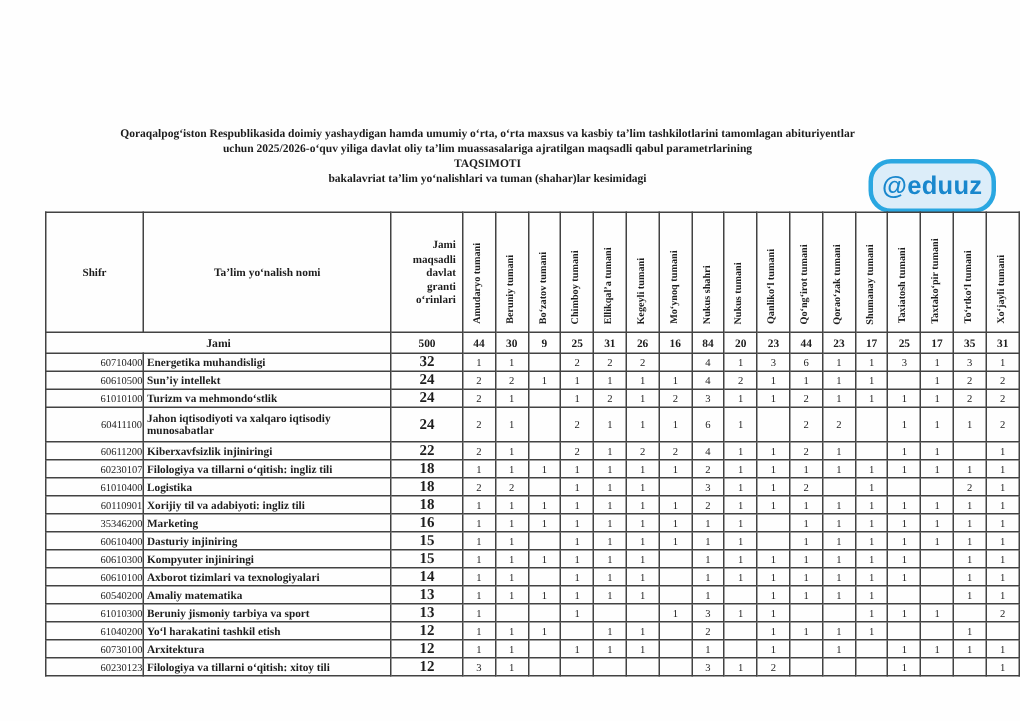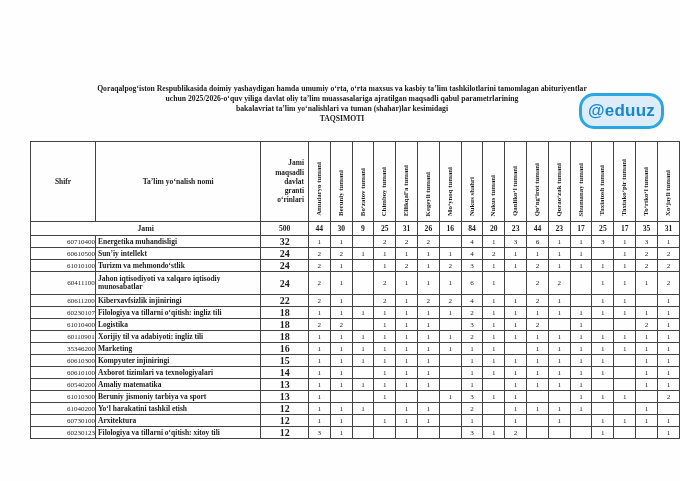--- a/index.html
+++ b/index.html
@@ -1,26 +1,26 @@
 <!DOCTYPE html>
 <html><head>
 <meta charset="utf-8">
 <style>
   html, body { margin:0; padding:0; background:#ffffff; }
   .page {
     position:relative; width:680px; height:481px; background:#fefefe;
     overflow:hidden; font-family:"Liberation Serif", serif; color:#171717;
   }
   .title-block {
-    position:absolute; top:84px; left:38px; width:608px;
+    position:absolute; top:84px; left:21px; width:608px;
     text-align:center; font-weight:bold; font-size:7.7px; line-height:10px;
     color:#1c1c1c;
   }
   .badge {
-    position:absolute; top:93px; left:579px; width:85px; height:36px;
+    position:absolute; top:106px; left:579px; width:85px; height:36px;
     box-sizing:border-box; border:3px solid #2aa7e1; border-radius:15px;
     background:#dcedf9; display:flex; align-items:center; justify-content:center;
     font-family:"Liberation Sans", sans-serif; font-weight:bold; font-size:17px;
     color:#1987cd; letter-spacing:0.2px;
   }
   table.dist-table {
     position:absolute; top:141px; left:30px;
     border-collapse:collapse; table-layout:fixed; font-size:7px; color:#1d1d1d;
   }
   .dist-table th, .dist-table td {
@@ -46,22 +46,22 @@
   td.cell-total { font-weight:bold; font-size:10px; }
   td.cell-val { font-size:7.1px; }
 </style>
 </head>
 <body>
 
 <div class="page">
   <div class="title-block">
     <div class="title-line">Qoraqalpog‘iston Respublikasida doimiy yashaydigan hamda umumiy o‘rta, o‘rta maxsus va kasbiy ta’lim tashkilotlarini tamomlagan abituriyentlar</div>
     <div class="title-line">uchun 2025/2026-o‘quv yiliga davlat oliy ta’lim muassasalariga ajratilgan maqsadli qabul parametrlarining</div>
+    <div class="title-line">TAQSIMOTI</div>
     <div class="title-line">bakalavriat ta’lim yo‘nalishlari va tuman (shahar)lar kesimidagi</div>
-    <div class="title-line">TAQSIMOTI</div>
   </div>
 
   <div class="badge" style="border-color: rgb(42, 167, 225); background: rgb(220, 237, 249); color: rgb(25, 135, 205);">
     <span>@eduuz</span>
   </div>
 
   <table class="dist-table">
       <colgroup>
         <col style="width: 33px;">
         <col style="width: 170px;">
@@ -322,20 +322,42 @@
           <td class="cell-val"></td>
           <td class="cell-val">1</td>
           <td class="cell-val">1</td>
           <td class="cell-val">1</td>
           <td class="cell-val">1</td>
           <td class="cell-val">1</td>
           <td class="cell-val">1</td>
           <td class="cell-val">1</td>
         </tr>
         <tr>
+          <td class="cell-code">60610400</td>
+          <td class="cell-name">Dasturiy injiniring</td>
+          <td class="cell-total">15</td>
+          <td class="cell-val">1</td>
+          <td class="cell-val">1</td>
+          <td class="cell-val"></td>
+          <td class="cell-val">1</td>
+          <td class="cell-val">1</td>
+          <td class="cell-val">1</td>
+          <td class="cell-val">1</td>
+          <td class="cell-val">1</td>
+          <td class="cell-val">1</td>
+          <td class="cell-val"></td>
+          <td class="cell-val">1</td>
+          <td class="cell-val">1</td>
+          <td class="cell-val">1</td>
+          <td class="cell-val">1</td>
+          <td class="cell-val">1</td>
+          <td class="cell-val">1</td>
+          <td class="cell-val">1</td>
+        </tr>
+        <tr>
           <td class="cell-code">60610300</td>
           <td class="cell-name">Kompyuter injiniringi</td>
           <td class="cell-total">15</td>
           <td class="cell-val">1</td>
           <td class="cell-val">1</td>
           <td class="cell-val">1</td>
           <td class="cell-val">1</td>
           <td class="cell-val">1</td>
           <td class="cell-val">1</td>
           <td class="cell-val"></td>

